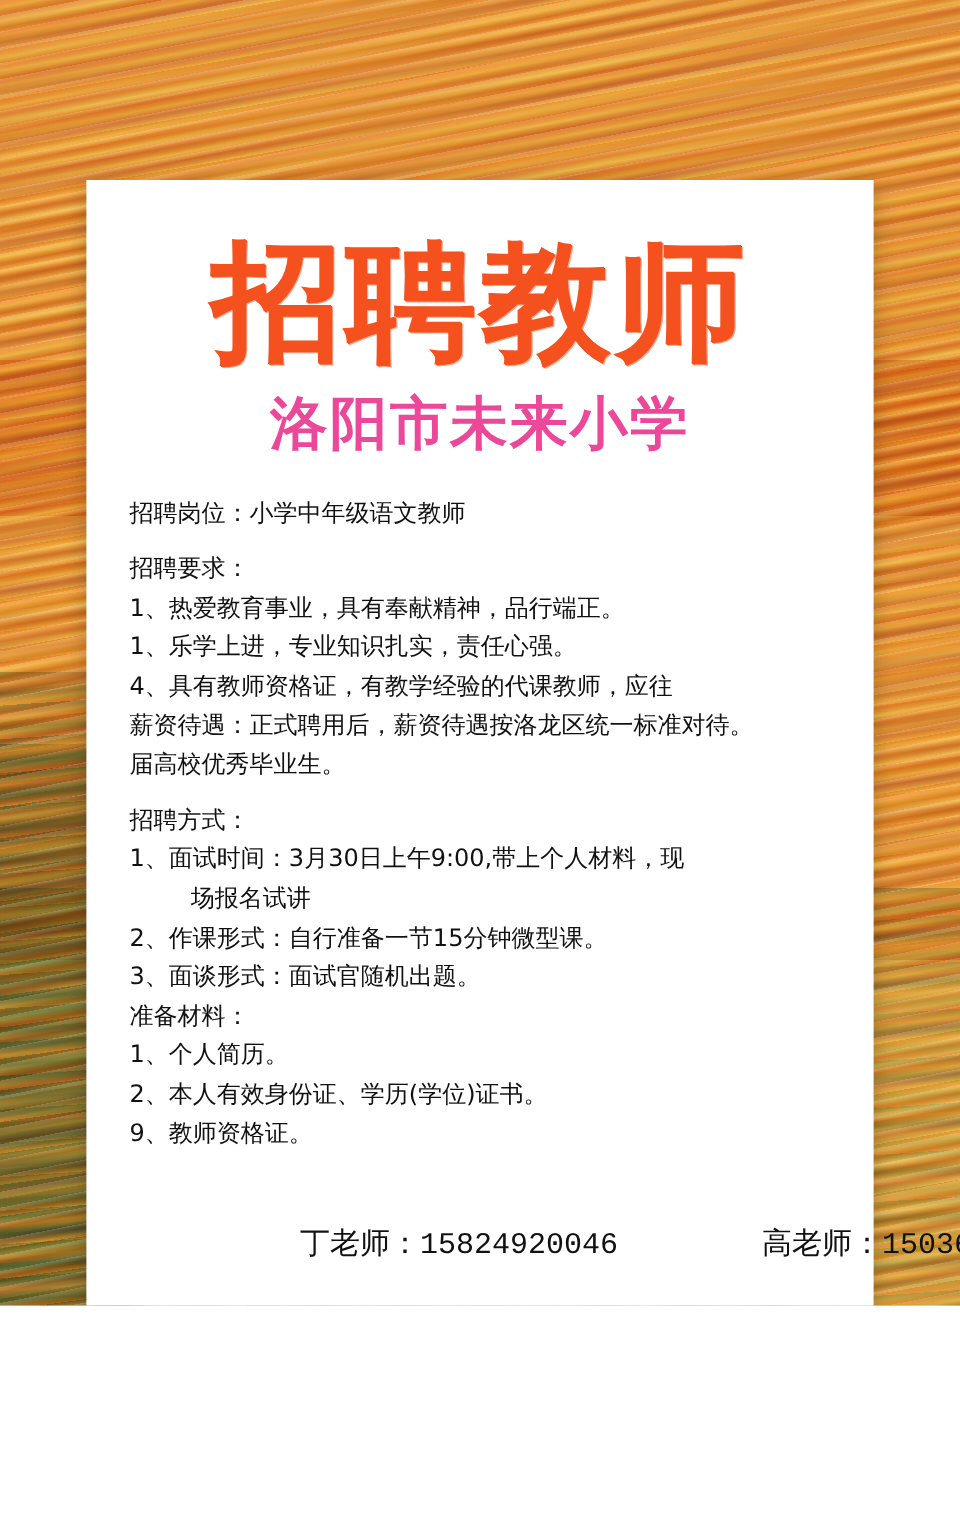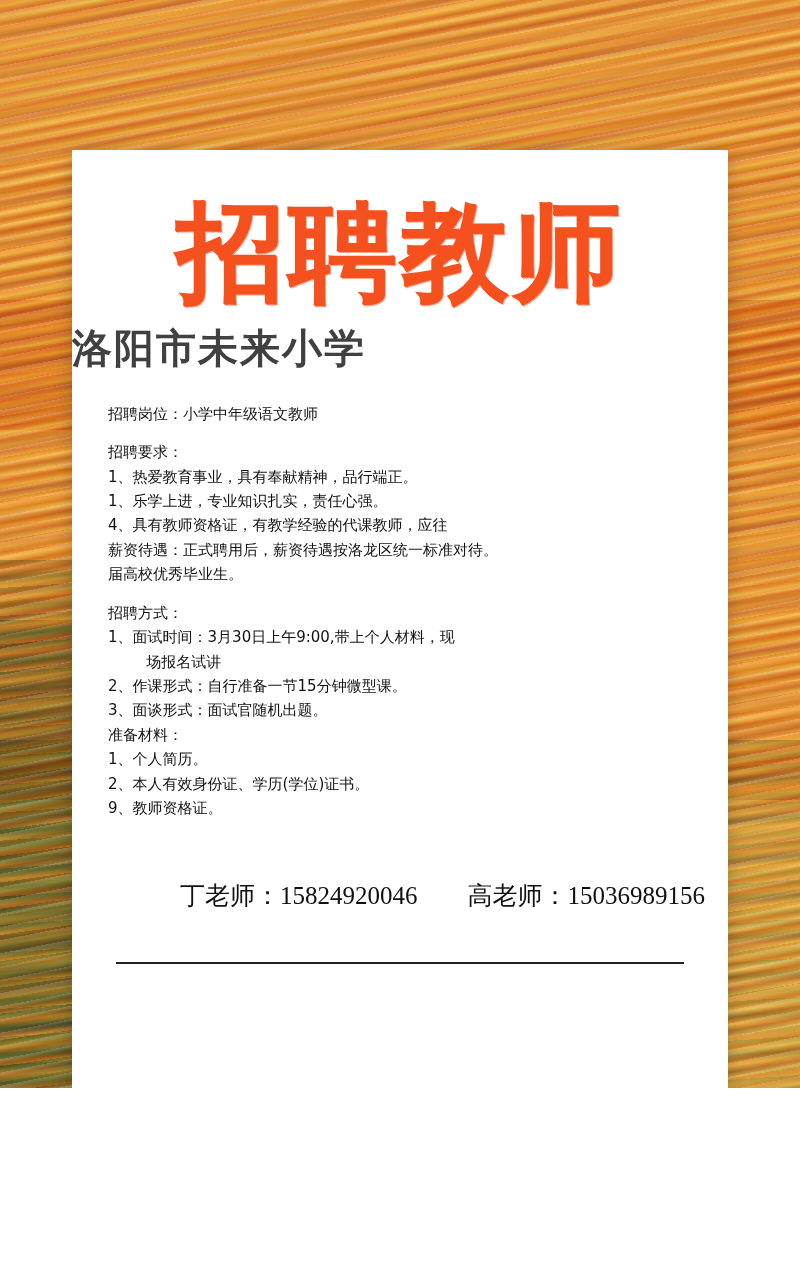--- a/index.html
+++ b/index.html
@@ -126,44 +126,44 @@
     font-family: "DejaVu Sans", "Liberation Sans", sans-serif;
     font-weight: 900;
     font-size: 108px;
     letter-spacing: 4px;
     line-height: 1.08;
     text-shadow: 1px 1px 0 #f4511e, 2px 2px 0 rgba(244,81,30,0.5);
   }
 
   .subtitle {
     margin: 10px 0 0 0;
-    text-align: left;
-    color: #404040;
+    text-align: center;
+    color: #ec4899;
     font-family: "DejaVu Sans", "Liberation Sans", sans-serif;
     font-weight: 700;
-    font-size: 40px;
+    font-size: 48px;
     letter-spacing: 2px;
   }
 
   .body {
     padding: 26px 36px 0 36px;
     color: #111;
     font-family: "DejaVu Sans", "Liberation Sans", sans-serif;
-    font-size: 15px;
+    font-size: 20px;
     line-height: 1.63;
   }
   .line { white-space: pre-wrap; }
   .gap { height: 14px; }
   .indent { padding-left: 2.55em; text-indent: 0; }
 
   .contacts {
     display: flex;
     justify-content: space-between;
     padding: 30px 58px 0 58px;
-    font-family: Liberation Serif, serif;
+    font-family: Liberation Mono, monospace;
     font-size: 25px;
     color: #111;
   }
   .contact { white-space: pre; }
 
   .rule {
     margin: 22px 44px 0 44px;
     border-top: 2px solid #222;
   }
 </style>

